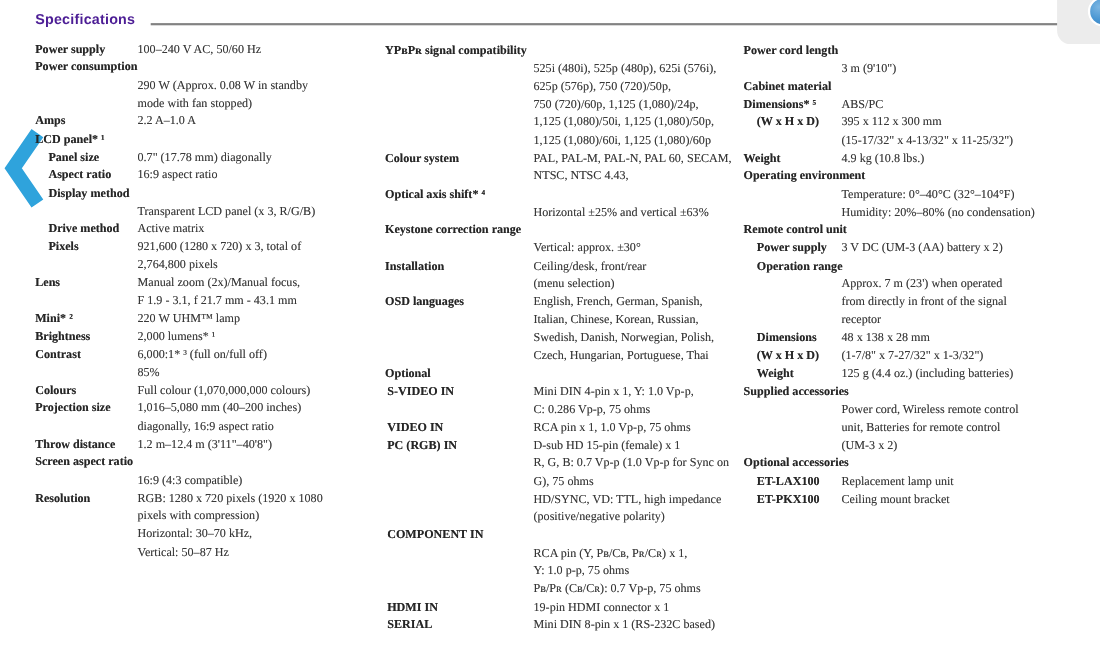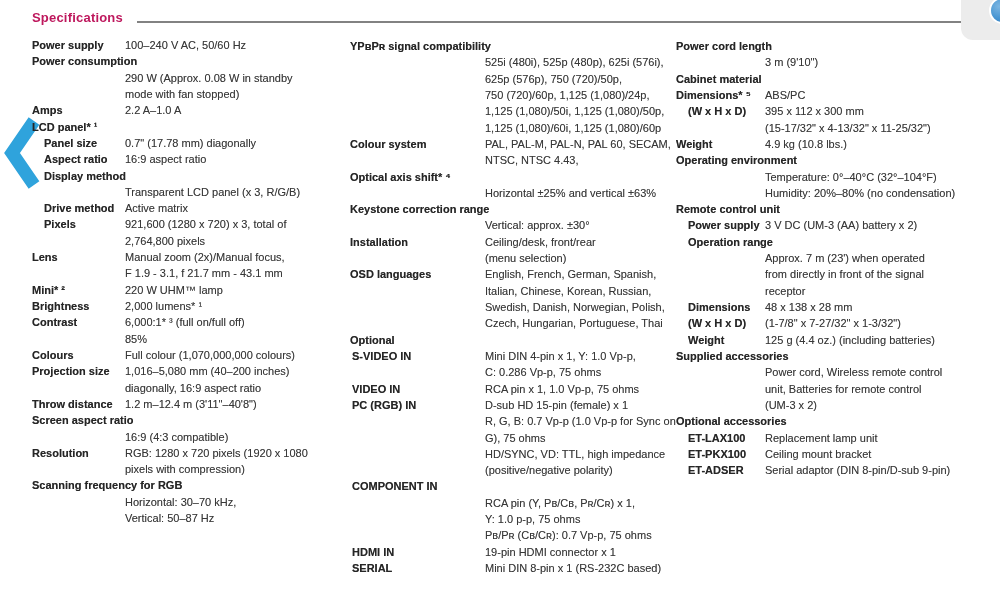--- a/index.html
+++ b/index.html
@@ -5,41 +5,41 @@
   html,body{margin:0;padding:0;}
   body{
     width:1000px;height:596px;position:relative;overflow:hidden;
     background:#ffffff;
     font-family:"Liberation Sans","DejaVu Sans",sans-serif;
     color:#333;
     -webkit-font-smoothing:antialiased;
   }
   .page-title{
     position:absolute;left:32px;top:10px;
-    font-size:13px;font-weight:bold;color:#be185d;letter-spacing:.2px;
+    font-size:13px;font-weight:bold;color:#4c1d95;letter-spacing:.2px;
   }
   .title-rule{
     position:absolute;left:137px;top:21px;width:826px;height:2px;
     background:var(--rule,#828282);
   }
   .corner-bg{
     position:absolute;top:-14px;right:-15px;width:54px;height:54px;
     background:#ececec;border-radius:12px;
   }
   .corner-circle{
     position:absolute;top:-3px;left:989px;width:23px;height:23px;
     border-radius:50%;
     background:radial-gradient(circle at 35% 32%, #7cb6e2 0%, #4795d2 55%, #3579ba 100%);
     border:2px solid #fff;
     box-sizing:content-box;
   }
   .prev-arrow{
     position:absolute;left:1px;top:116px;width:40px;height:74px;cursor:pointer;
   }
-  .col{position:absolute;font-size:11px;line-height:16.32px;}
+  .col{position:absolute;font-size:11px;line-height:16.32px;font-family:Liberation Serif, serif;}
   #col1{left:32px;top:37px;width:312px;}
   #col2{left:350px;top:38px;width:320px;}
   #col3{left:676px;top:38px;width:320px;}
   .line{position:relative;height:16.32px;white-space:nowrap;}
   .lbl{
     position:absolute;left:0;font-weight:bold;color:#262626;
     text-shadow:0 0 .5px rgba(40,40,40,.55);
   }
   .lbl.ind{left:12px;}
   #col2 .lbl.ind{left:2px;}
@@ -156,23 +156,20 @@
       <span class="val">16:9 (4:3 compatible)</span>
     </div>
     <div class="line">
       <span class="lbl">Resolution</span>
       <span class="val">RGB: 1280 x 720 pixels (1920 x 1080</span>
     </div>
     <div class="line">
       <span class="val">pixels with compression)</span>
     </div>
     <div class="line">
-      <span class="lbl">Scanning frequency for RGB</span>
-    </div>
-    <div class="line">
       <span class="val">Horizontal: 30–70 kHz,</span>
     </div>
     <div class="line">
       <span class="val">Vertical: 50–87 Hz</span>
     </div>
   </div>
 <div class="col" id="col2">
     <div class="line">
       <span class="lbl">YPʙPʀ signal compatibility</span>
     </div>
@@ -362,17 +359,13 @@
       <span class="lbl">Optional accessories</span>
     </div>
     <div class="line">
       <span class="lbl ind">ET-LAX100</span>
       <span class="val">Replacement lamp unit</span>
     </div>
     <div class="line">
       <span class="lbl ind">ET-PKX100</span>
       <span class="val">Ceiling mount bracket</span>
     </div>
-    <div class="line">
-      <span class="lbl ind">ET-ADSER</span>
-      <span class="val">Serial adaptor (DIN 8-pin/D-sub 9-pin)</span>
-    </div>
   </div>
 
 </body></html>

